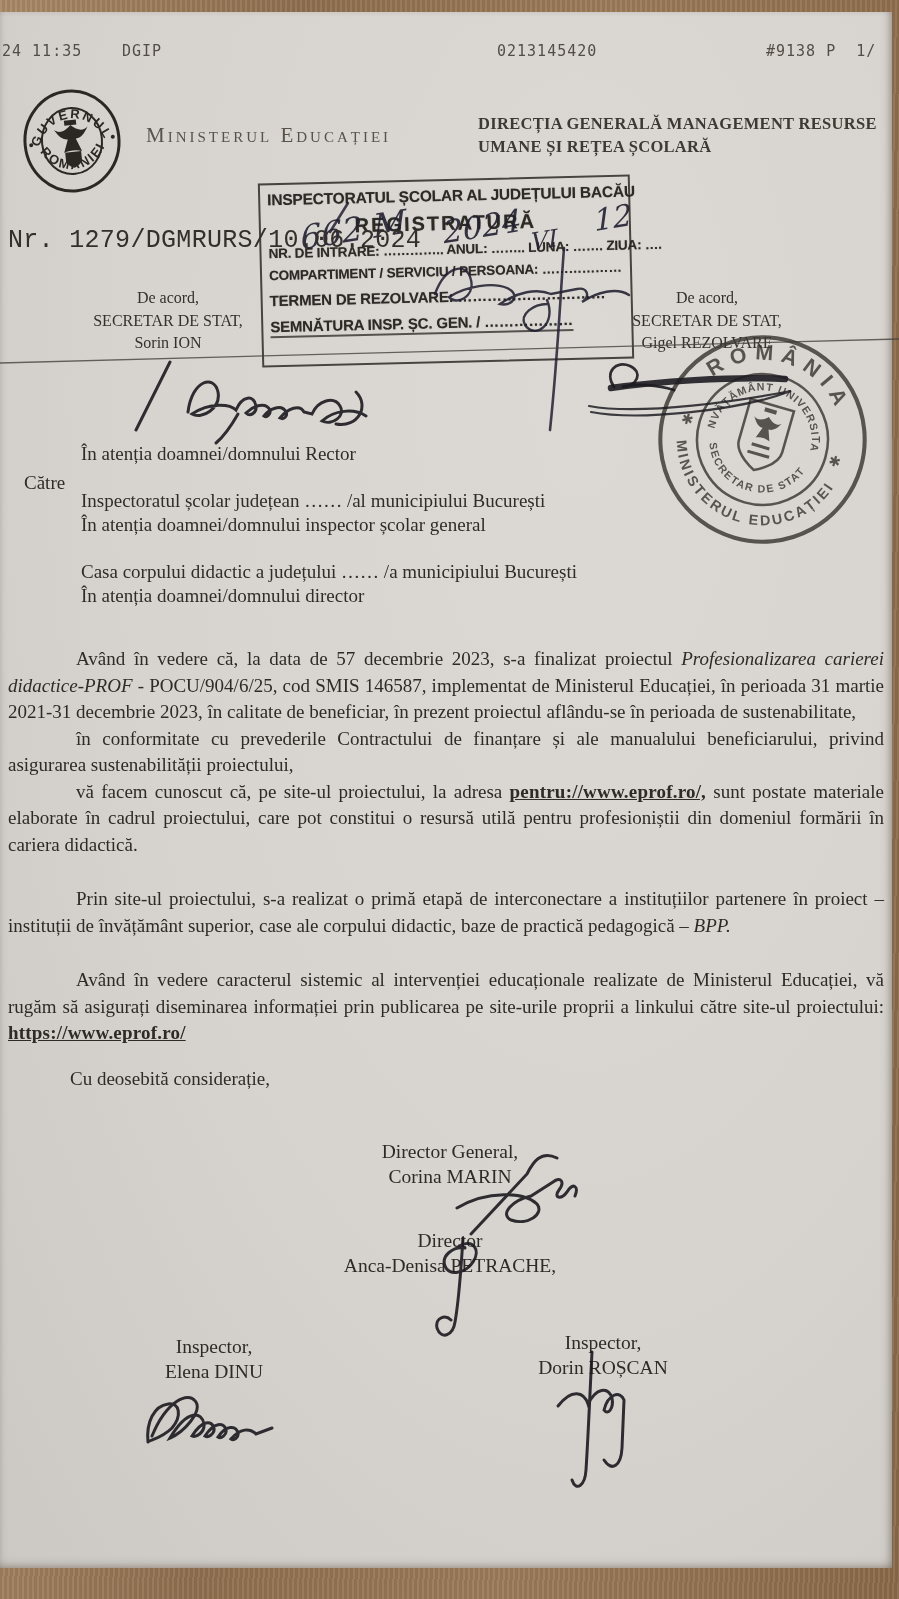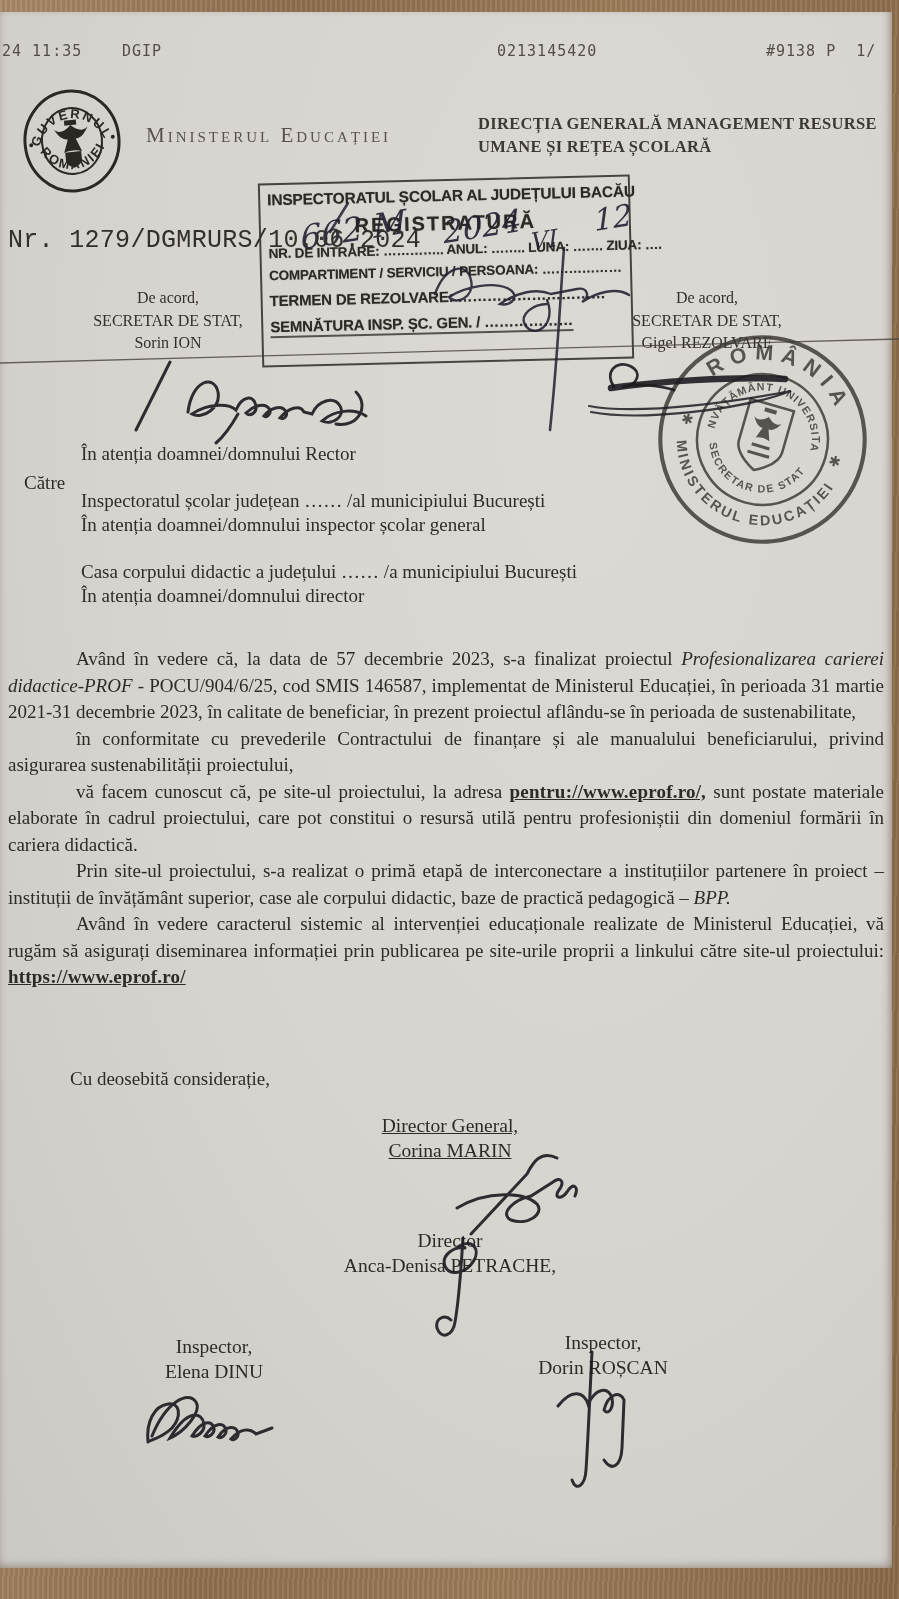--- a/index.html
+++ b/index.html
@@ -43,26 +43,26 @@
   .refnum{position:absolute;left:8px;top:226px;font-size:25px;color:#332f2a;letter-spacing:.3px;font-family:Liberation Mono, monospace;}
   .approve{position:absolute;text-align:center;font-size:16px;line-height:22.5px;color:#34302b;}
   .approve.left{left:62px;top:287px;width:212px;}
   .approve.right{left:598px;top:287px;width:218px;}
   .salutation{position:absolute;left:24px;top:424px;font-size:19px;margin-top:48px;}
   .recipients{position:absolute;left:81px;top:442px;width:806px;font-size:19px;line-height:24px;color:#302d28;}
   .recipients .grp{margin-bottom:23px;}
   .body{position:absolute;left:8px;top:646px;width:876px;font-size:19px;line-height:26.5px;
     text-align:justify;color:#2e2b26;}
   .body p{margin:0;text-indent:68px;}
-  .body p.gap{}
+  .body p.gap{margin-top:28px;}
   .body .it{font-style:italic;}
   .body .lnk{font-weight:bold;text-decoration:underline;letter-spacing:.2px;}
   .closing{position:absolute;left:70px;top:1068px;font-size:19px;}
   .sigblock{position:absolute;text-align:center;font-size:19.5px;line-height:25px;color:#2e2b26;}
-  .sb-dg{left:290px;top:1113px;width:320px;text-decoration:underline;}
+  .sb-dg{left:290px;top:1139px;width:320px;}
   .sb-dir{left:290px;top:1228px;width:320px;}
   .sb-il{left:128px;top:1334px;width:172px;}
   .sb-ir{left:510px;top:1330px;width:186px;}
   svg.sig, svg.pen{position:absolute;overflow:visible;}
   .stamp{position:absolute;left:645px;top:322px;transform:rotate(16deg);opacity:.82;}
   .scanline{position:absolute;left:0;top:0;width:899px;height:1599px;pointer-events:none;}
 </style>
 </head>
 <body>
 

